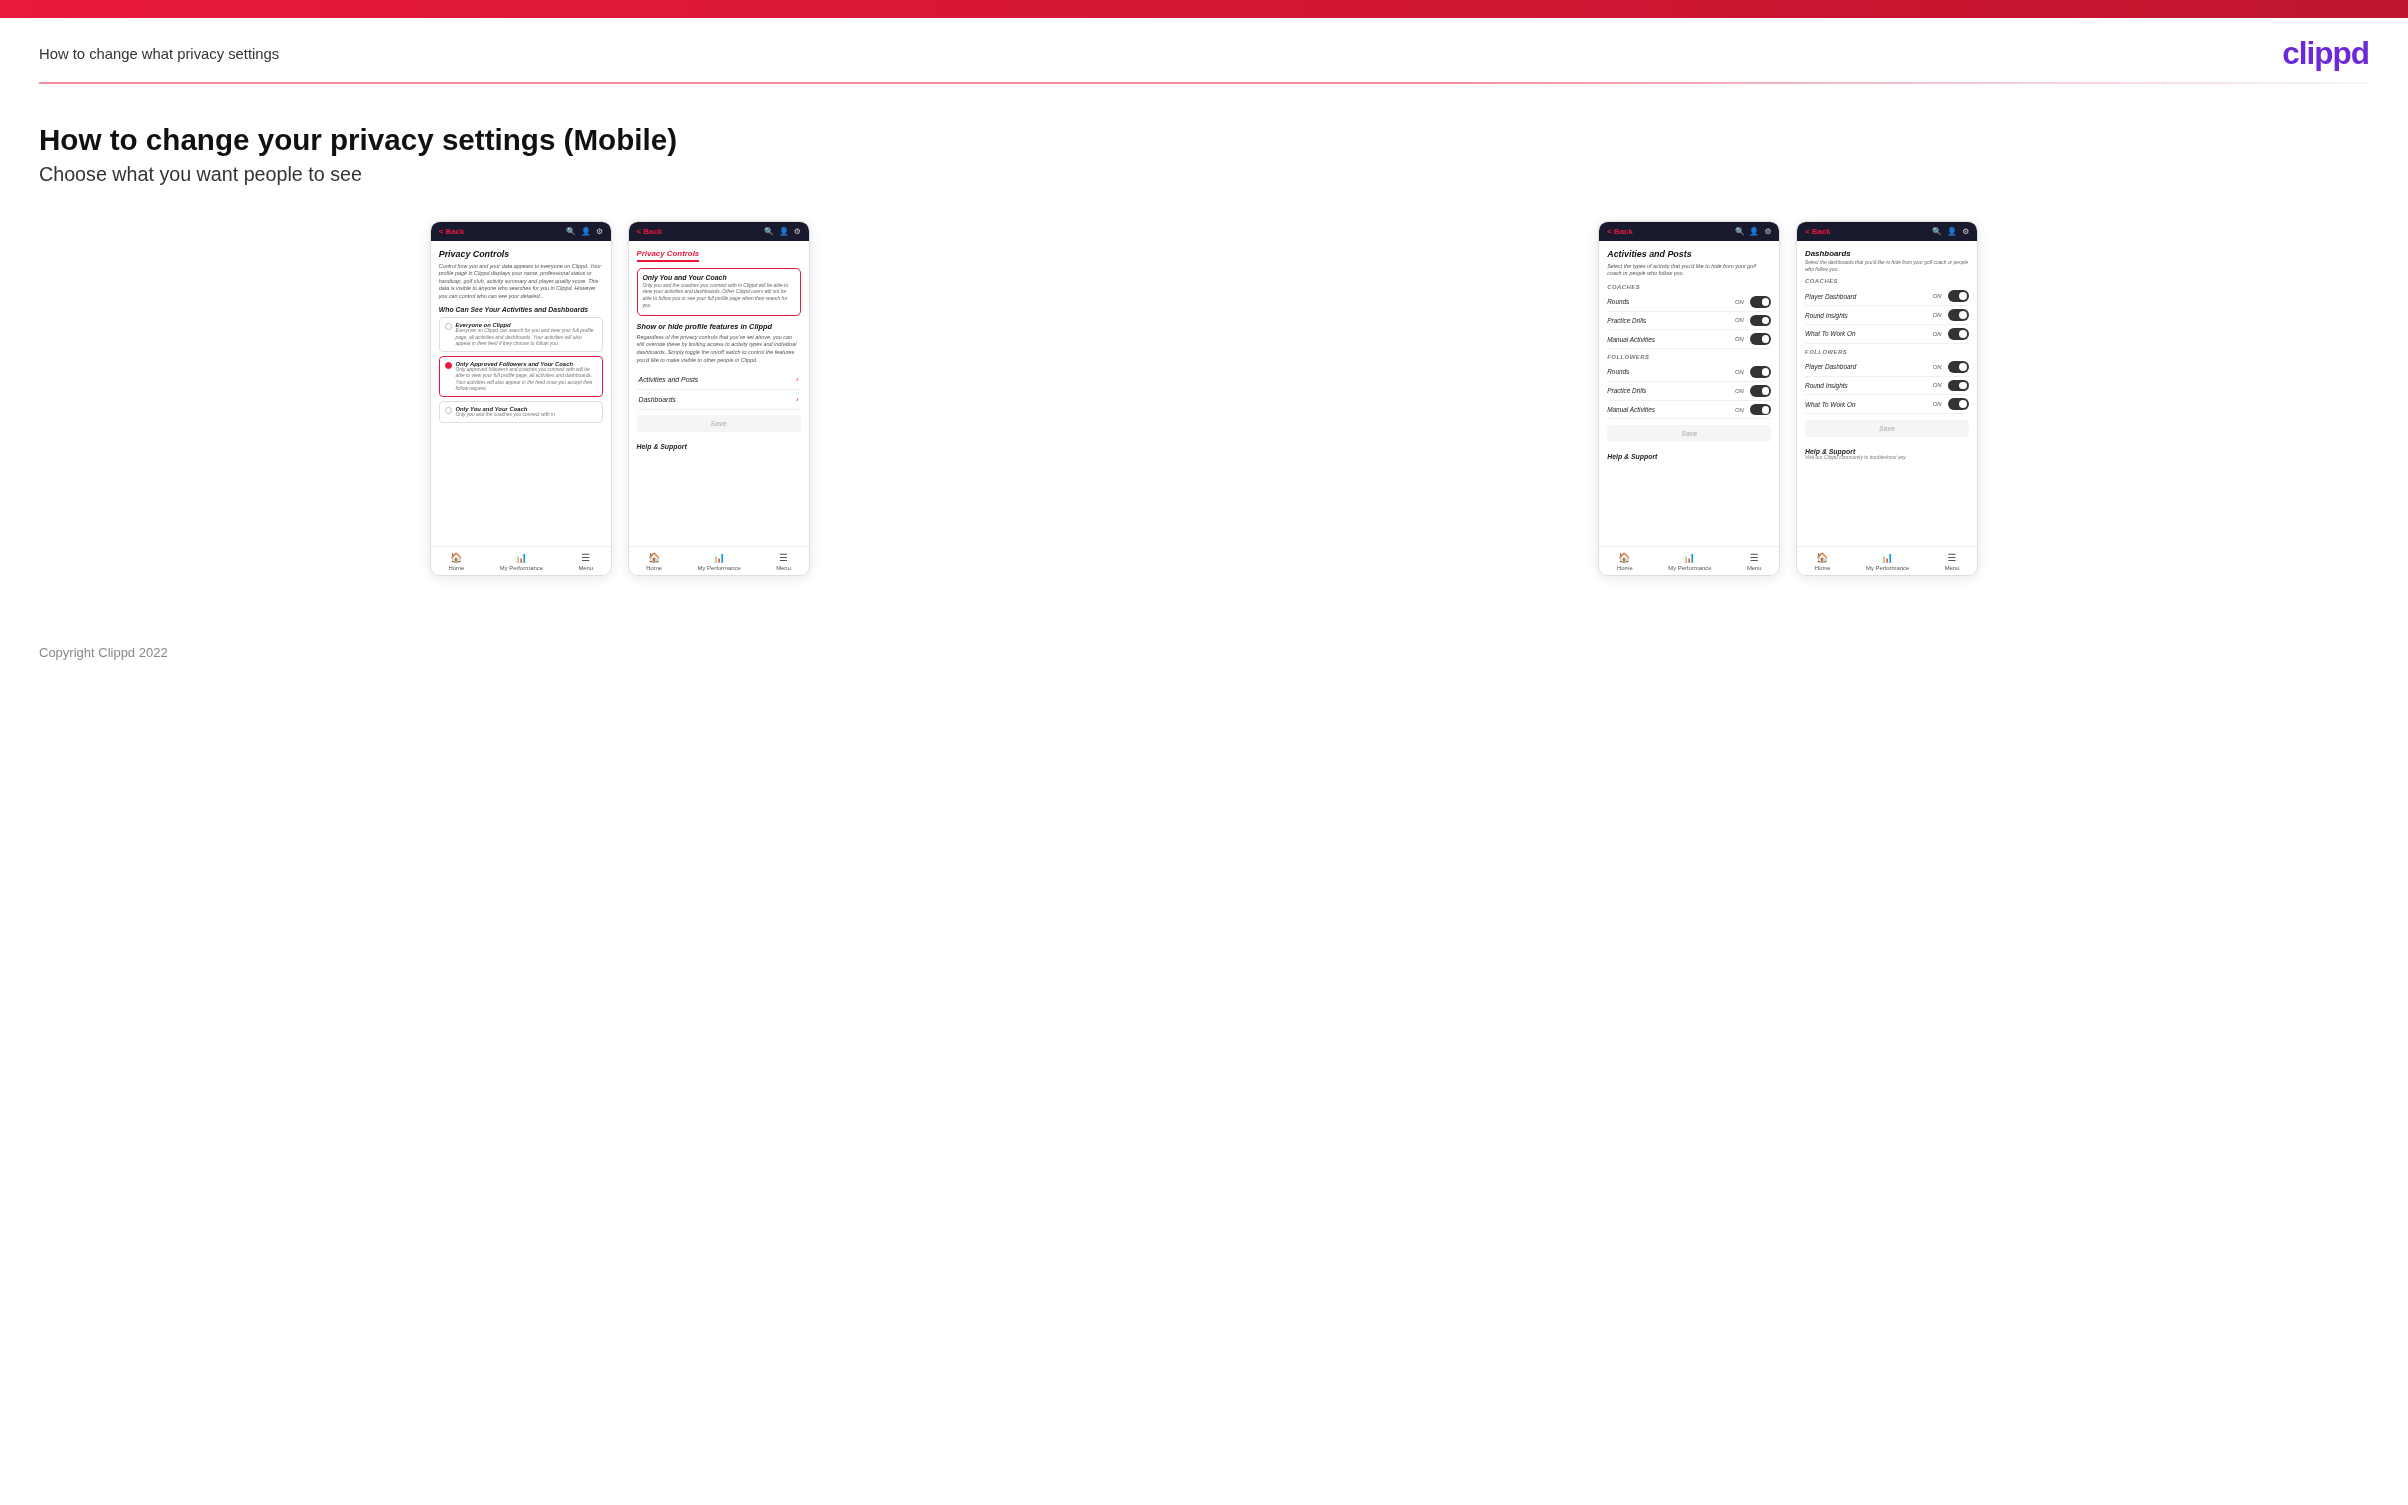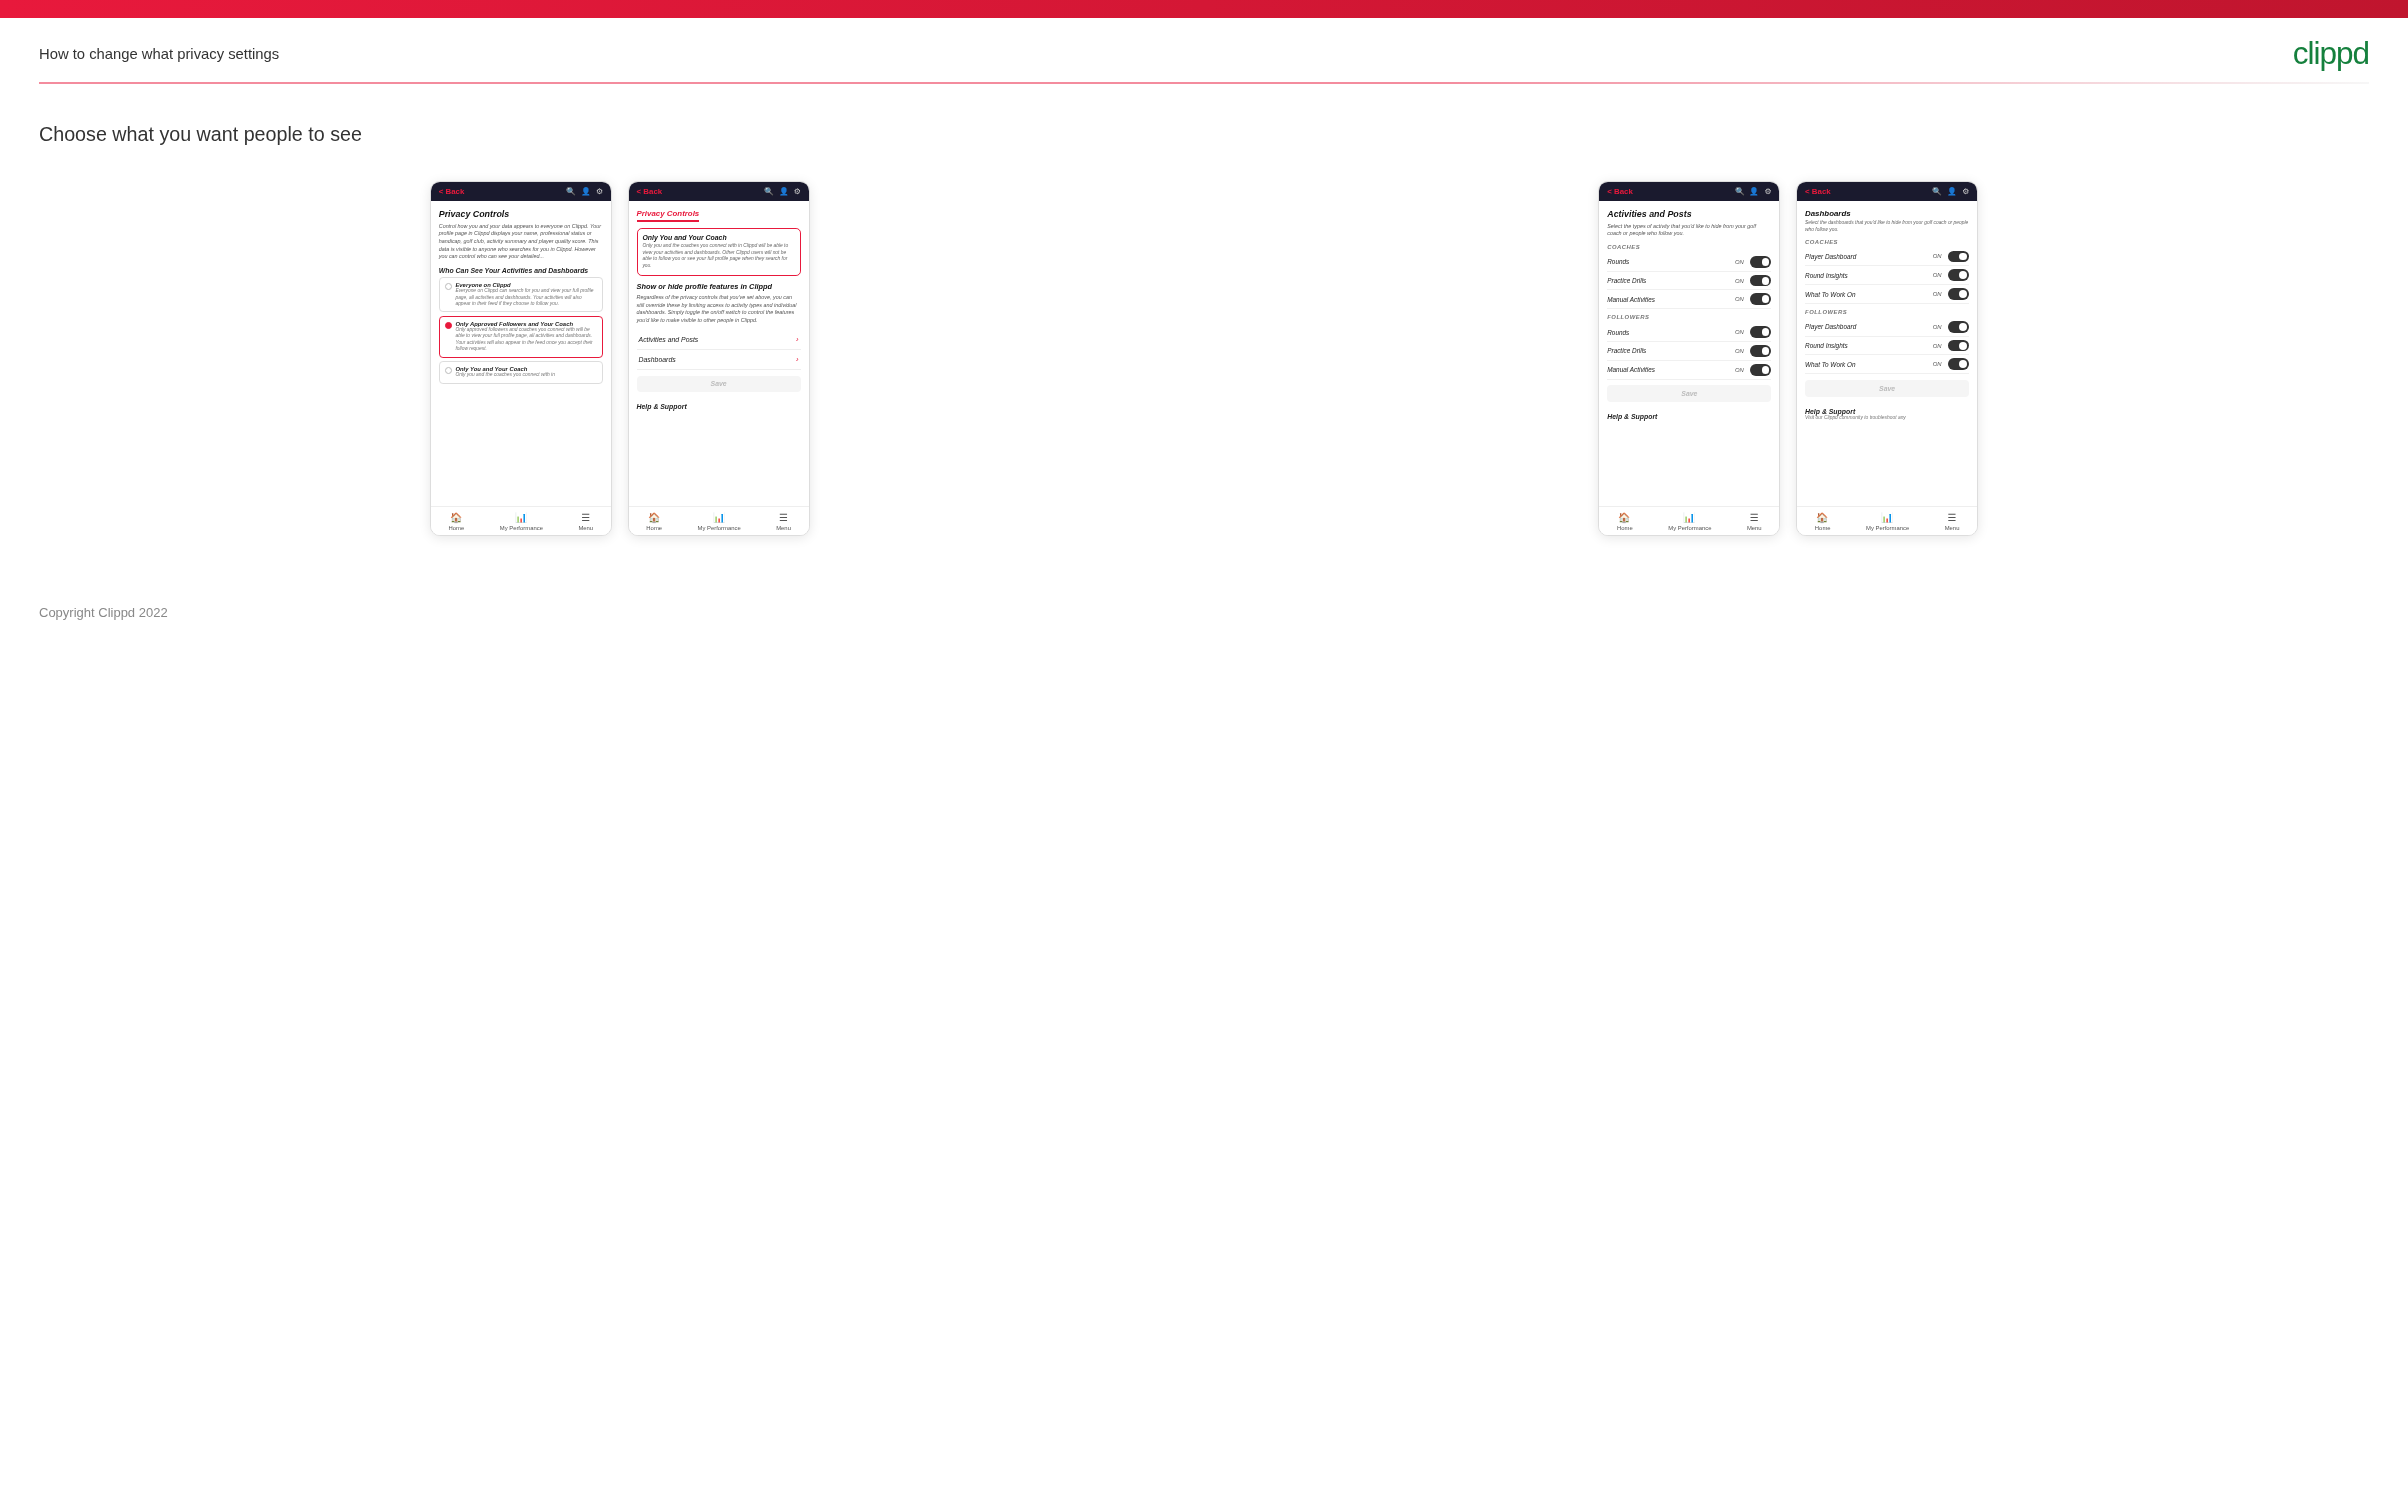--- a/index.html
+++ b/index.html
@@ -24,22 +24,22 @@
       justify-content: space-between;
       padding: 17.7px 39px 9.9px 39px;
     }
     .header-title {
       font-size: 14.8px;
       color: #333;
       font-weight: 400;
     }
     .logo {
       font-size: 31.5px;
-      font-weight: 400;
-      color: #15803d;
+      font-weight: 700;
+      color: #6d28d9;
       letter-spacing: -1px;
     }
 
     
     .header-divider {
       height: 2px;
       background: linear-gradient(to right, #e8193c 60%, #eee 100%);
       margin: 0 39px;
       opacity: 0.5;
     }
@@ -301,20 +301,21 @@
 
 <div class="top-bar"></div>
 
 <div class="header">
   <span class="header-title">How to change what privacy settings</span>
   <span class="logo">clippd</span>
 </div>
 <div class="header-divider"></div>
 
 <div class="main">
+  <div class="page-heading">How to change your privacy settings (Mobile)</div>
   <div class="page-subheading">Choose what you want people to see</div>
 
   <div class="screenshots-row">
 
     <div class="screenshot-group">
       <div class="screenshot-pair">
 
         <div class="phone">
           <div class="phone-nav">
             <div class="phone-nav-left">

